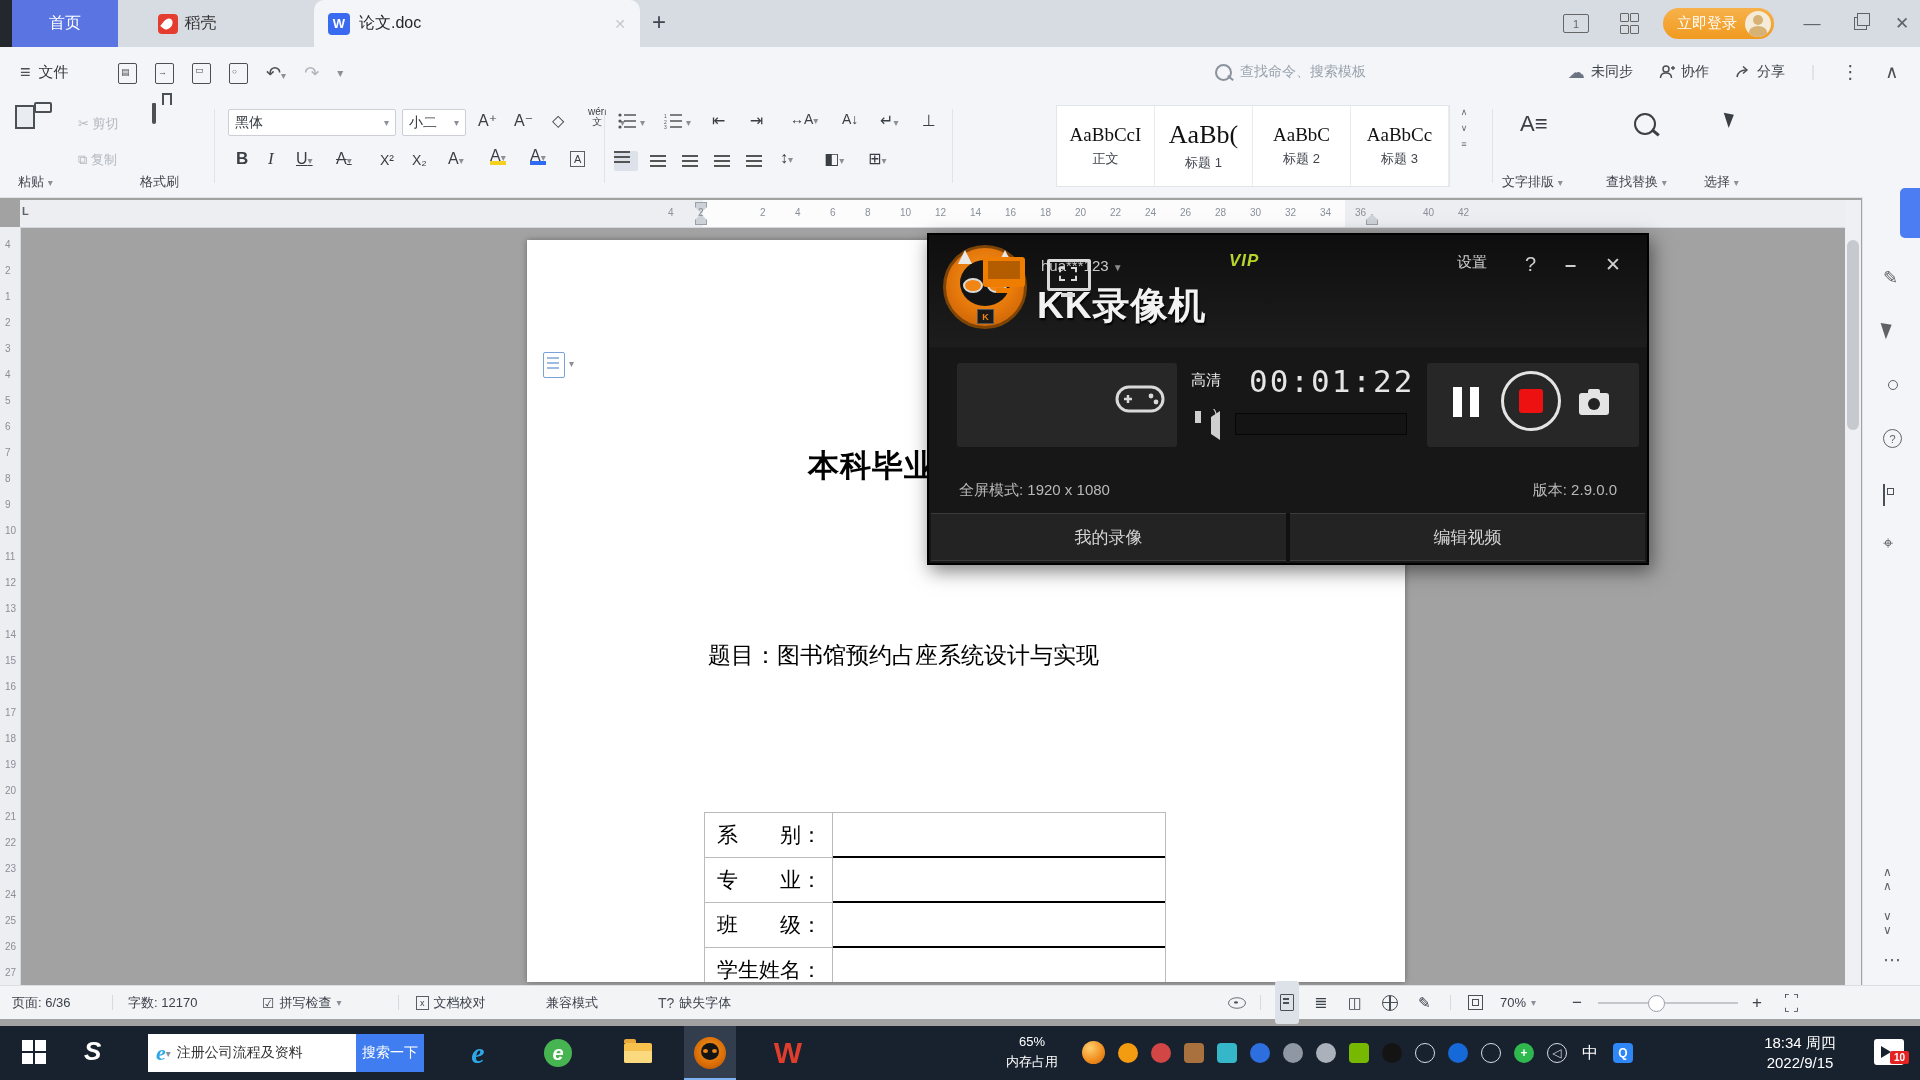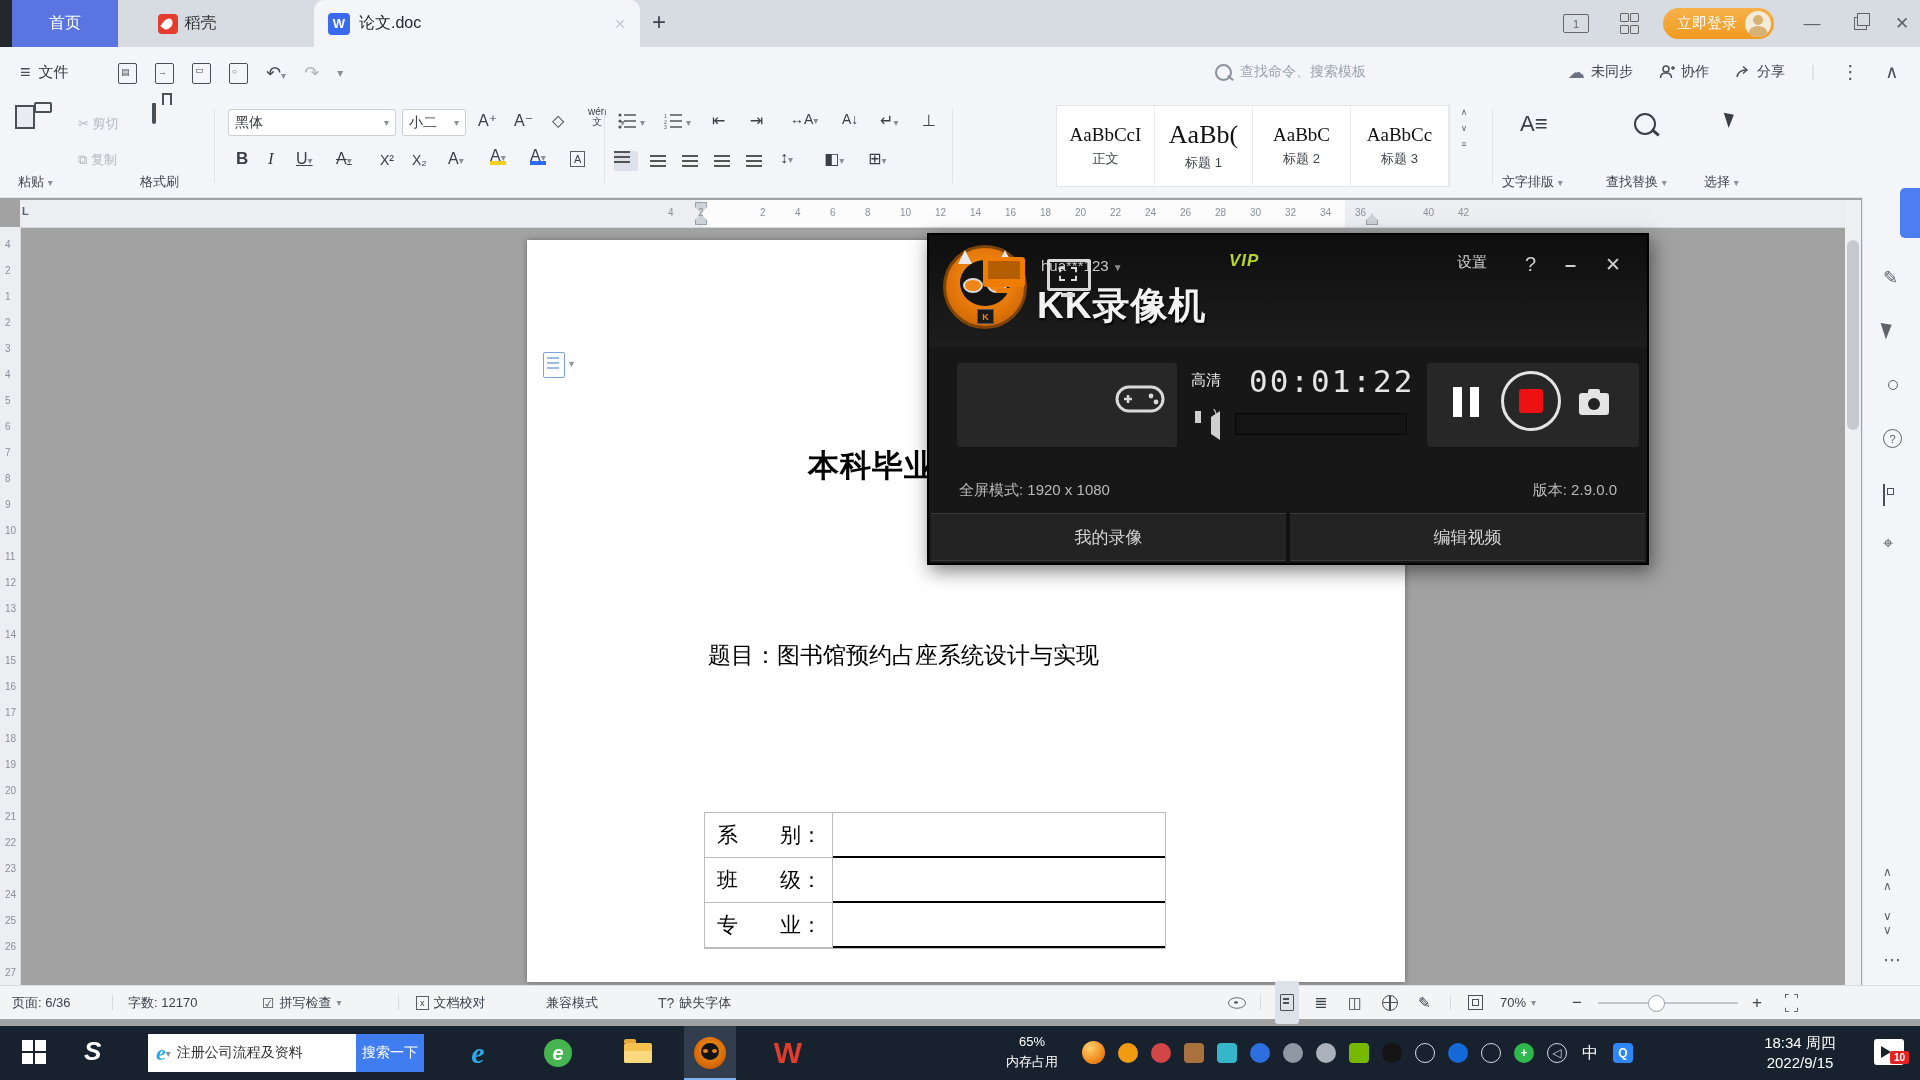--- a/index.html
+++ b/index.html
@@ -436,25 +436,29 @@
   <div class="pgico"></div>
   <span class="abs caret" style="left:42px;top:118px">▾</span>
   <div id="doc-title">本科毕业</div>
   <div id="doc-subject">题目：图书馆预约占座系统设计与实现</div>
   <div id="ftable">
       <div class="frow">
         <div class="flab">系　　别：</div>
         <div class="ffield"></div>
       </div>
       <div class="frow">
+        <div class="flab">专　　业：</div>
+        <div class="ffield"></div>
+      </div>
+      <div class="frow">
         <div class="flab">班　　级：</div>
         <div class="ffield"></div>
       </div>
       <div class="frow">
-        <div class="flab">专　　业：</div>
+        <div class="flab">学生姓名：</div>
         <div class="ffield"></div>
       </div>
     </div>
 </div>
 
 <div id="scrollbar">
     <div id="scrollthumb"></div>
   </div>
 <div id="rtool">
   <span class="rico" style="top:70px">✎</span>

